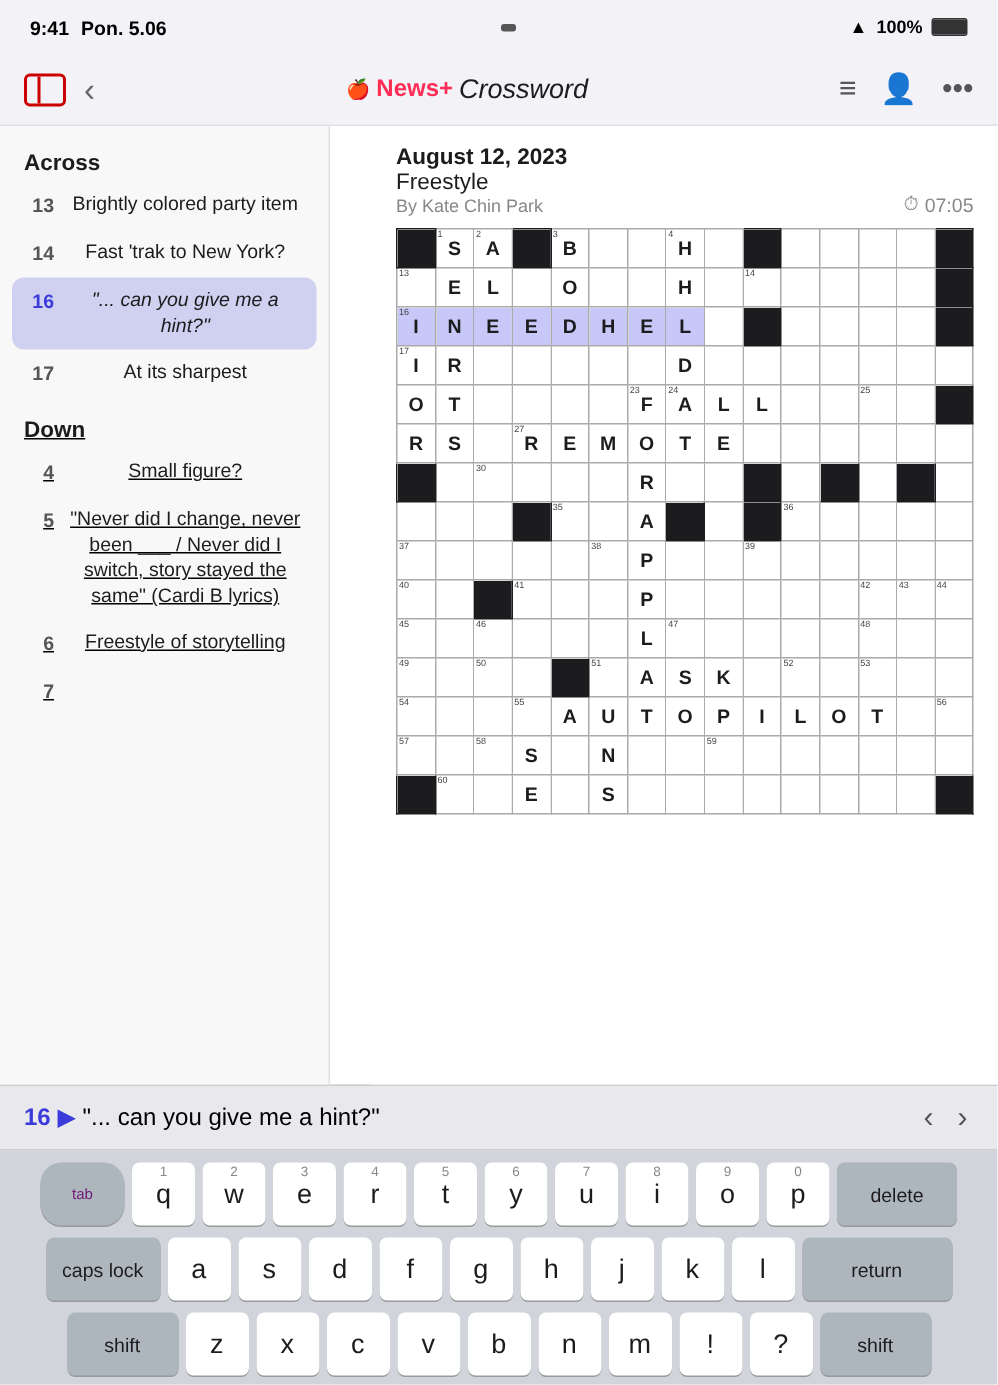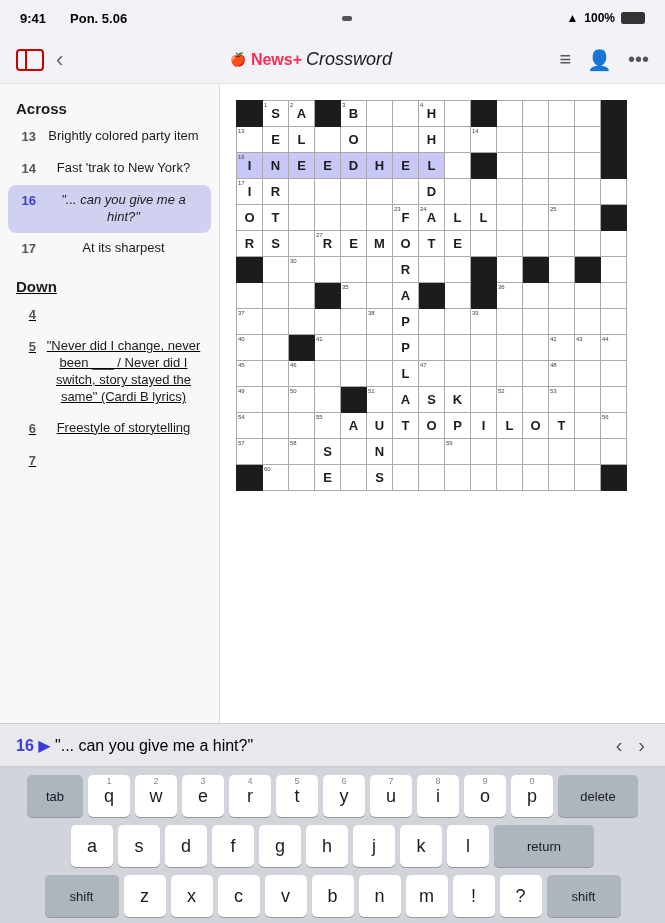--- a/index.html
+++ b/index.html
@@ -16,21 +16,21 @@
     .status-bar {
       height: 36px;
       background: #f2f2f7;
       display: flex;
       align-items: center;
       justify-content: space-between;
       padding: 0 20px;
       font-size: 13px;
       font-weight: 600;
     }
-    .status-left { display: flex; align-items: center; gap: 20px; }
+    .status-left { display: flex; align-items: center; gap: 4px; }
     .status-right { display: flex; align-items: center; gap: 6px; font-size: 12px; }
     .wifi-icon { font-size: 12px; }
     .battery-box {
       width: 24px; height: 12px; border: 1.5px solid #333;
       border-radius: 2px; position: relative; display: inline-flex; align-items: center;
     }
     .battery-fill { width: 100%; height: 100%; background: #333; border-radius: 1px; }
 
     
     .nav-bar {
@@ -58,20 +58,21 @@
       width: 2px;
       background: #c00;
     }
     .back-btn { color: #666; font-size: 22px; cursor: pointer; }
 
     
     .main-content {
       display: flex;
       height: calc(923px - 36px - 48px - 200px);
       background: #fff;
+      gap: 28px;
     }
 
     
     .clues-panel {
       width: 220px;
       min-width: 220px;
       background: #f8f8f8;
       border-right: 1px solid #e0e0e5;
       overflow-y: auto;
       padding: 8px 0;
@@ -218,23 +219,24 @@
     }
     .key-number {
       font-size: 9px;
       color: #888;
       position: absolute;
       top: 2px;
       line-height: 1;
     }
     .key.modifier {
       background: #adb5bd;
-      font-size: 13px;
+      font-size: 10px;
       min-width: 56px;
-      color: #0f172a;
+      color: #701a75;
+      border-radius: 14px;
     }
     .key.wide-modifier {
       background: #adb5bd;
       font-size: 13px;
       min-width: 76px;
       color: #1c1c1e;
     }
     .key.delete-key {
       background: #adb5bd;
       font-size: 13px;
@@ -305,36 +307,50 @@
     </div>
     <div class="clue-item">
       <span class="clue-number">17</span>
       <span class="clue-text">At its sharpest</span>
     </div>
 
     <div class="down-section">
       <div class="clues-section-title">Down</div>
       <div class="clue-item">
         <span class="clue-number">4</span>
+        <span class="clue-text">Small figure?</span>
       </div>
       <div class="clue-item">
         <span class="clue-number">5</span>
         <span class="clue-text">"Never did I change, never been ___ / Never did I switch, story stayed the same" (Cardi B lyrics)</span>
       </div>
       <div class="clue-item">
         <span class="clue-number">6</span>
         <span class="clue-text">Freestyle of storytelling</span>
       </div>
       <div class="clue-item">
         <span class="clue-number">7</span>
       </div>
     </div>
   </div>
 
   <div class="crossword-area">
+    <div class="puzzle-header">
+      <div class="puzzle-meta-row">
+        <div>
+          <div class="puzzle-date">August 12, 2023</div>
+          <div class="puzzle-type">Freestyle</div>
+          <div class="puzzle-byline">By Kate Chin Park</div>
+        </div>
+        <div class="puzzle-timer">
+          <span>⏱</span>
+          <span>07:05</span>
+        </div>
+      </div>
+    </div>
 
     <div class="grid-container">
       <table class="grid-table">
         <tbody id="grid-body">
             <tr>
               <td class="black"></td>
               <td><span class="cell-number">1</span><span class="cell-letter">S</span></td>
               <td><span class="cell-number">2</span><span class="cell-letter">A</span></td>
               <td class="black"></td>
               <td><span class="cell-number">3</span><span class="cell-letter">B</span></td>
@@ -710,20 +726,23 @@
     <div class="key">
         <span class="key-number">0</span>
         <span>p</span>
       </div>
     <div class="key delete-key">
         <span>delete</span>
       </div>
   </div>
 
   <div class="keyboard-row">
+    <div class="key wide-modifier">
+        <span>caps lock</span>
+      </div>
     <div class="key">
         <span>a</span>
       </div>
     <div class="key">
         <span>s</span>
       </div>
     <div class="key">
         <span>d</span>
       </div>
     <div class="key">

